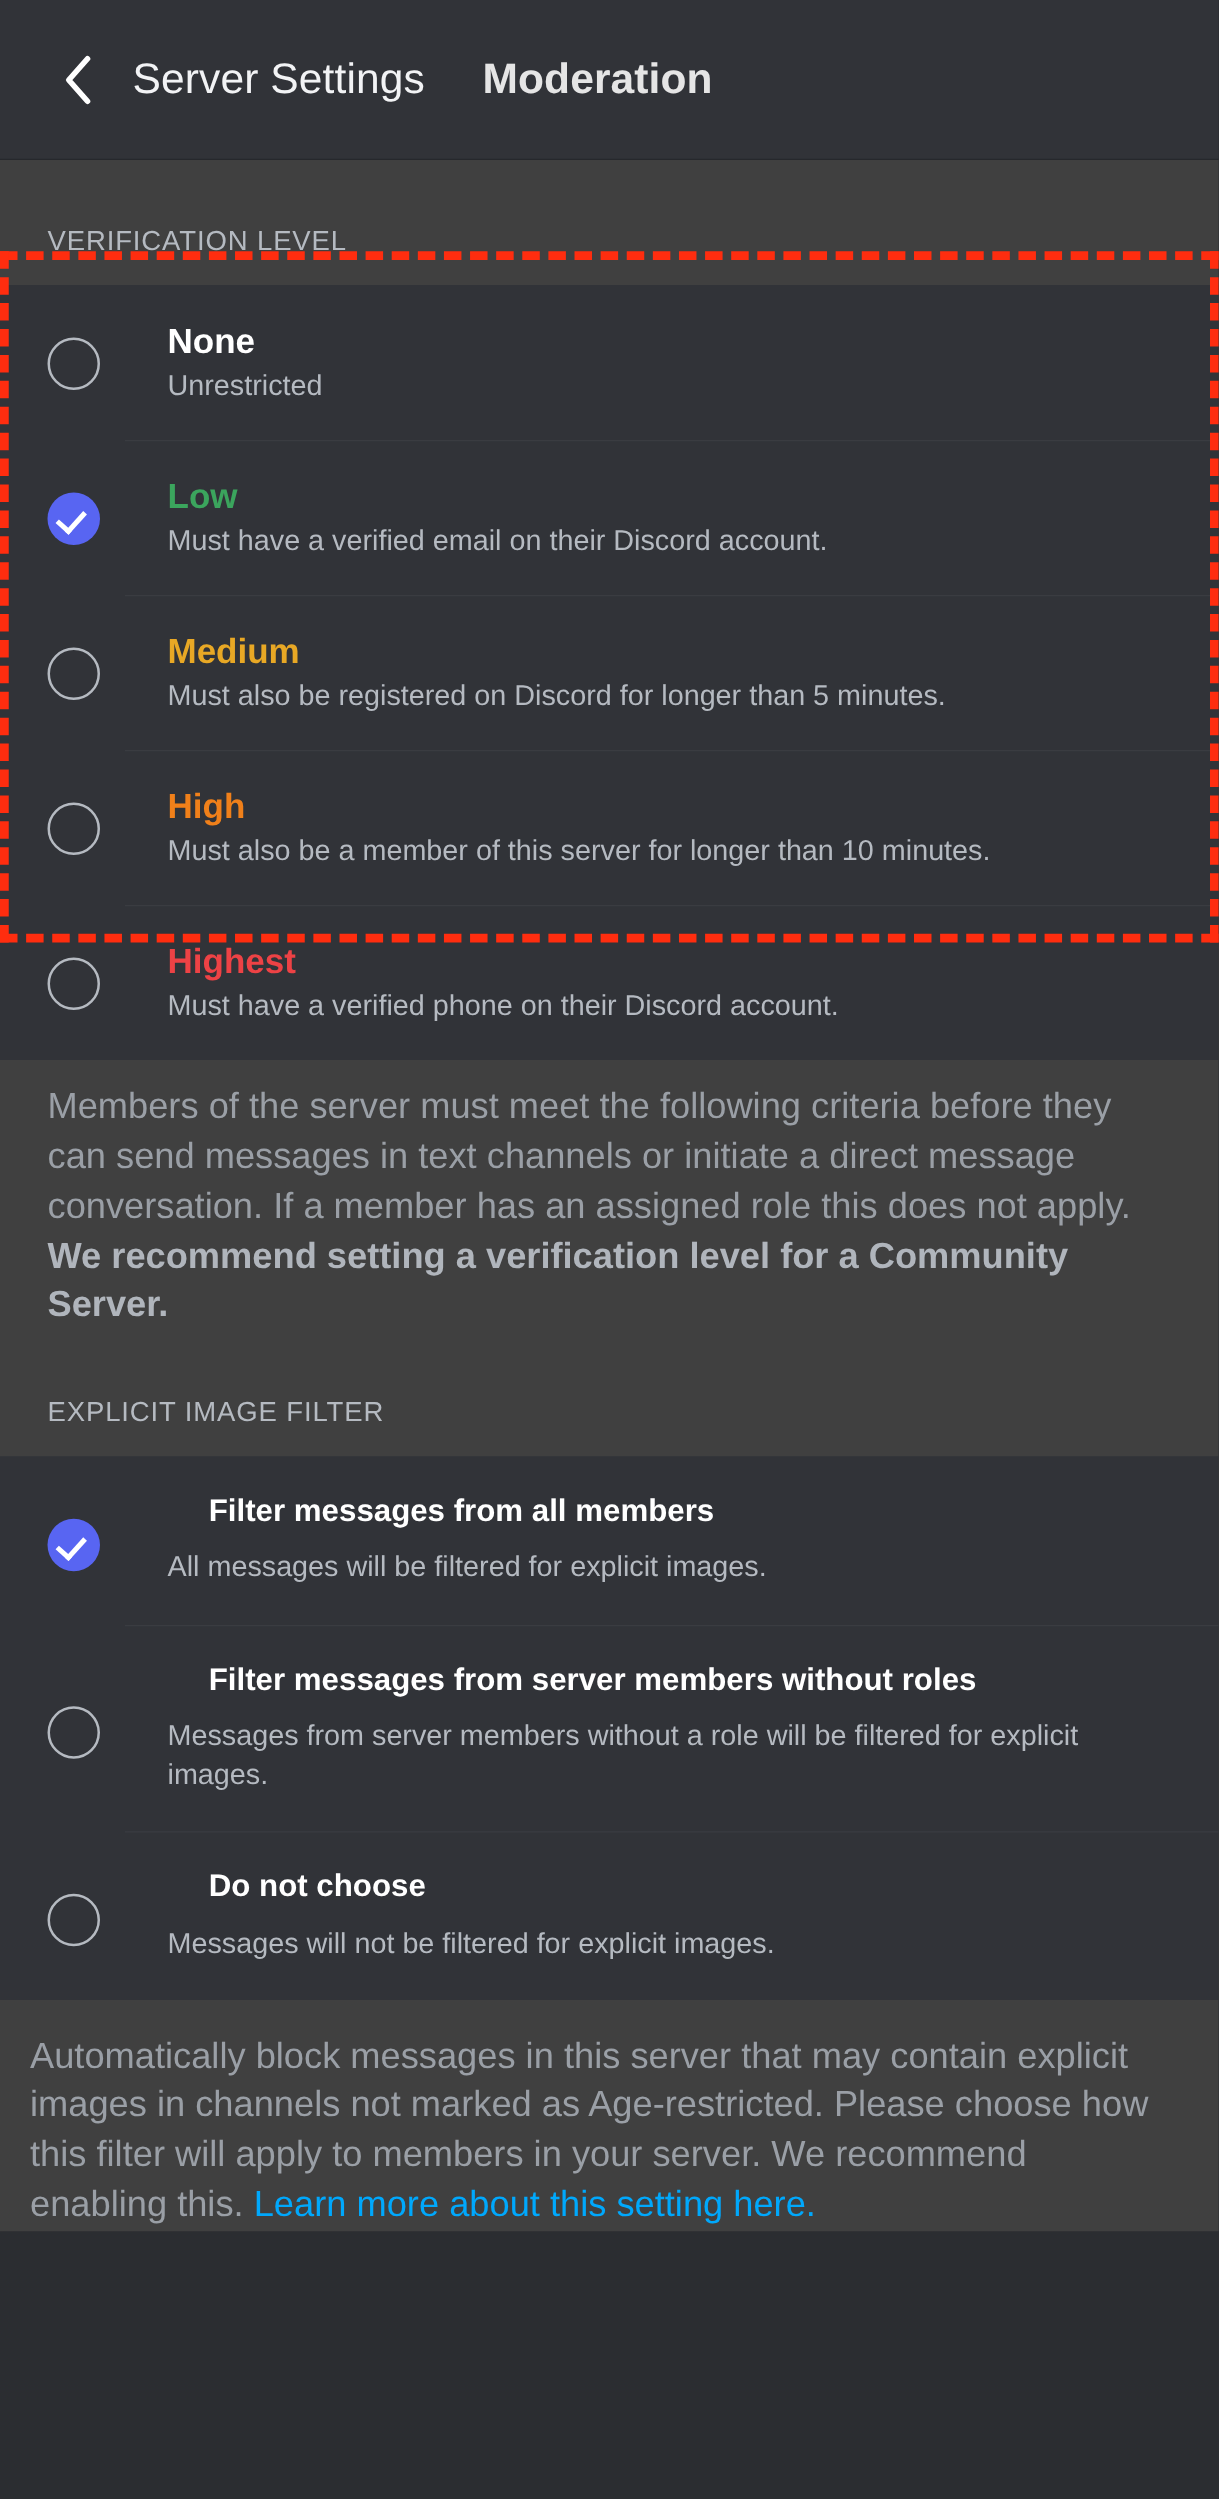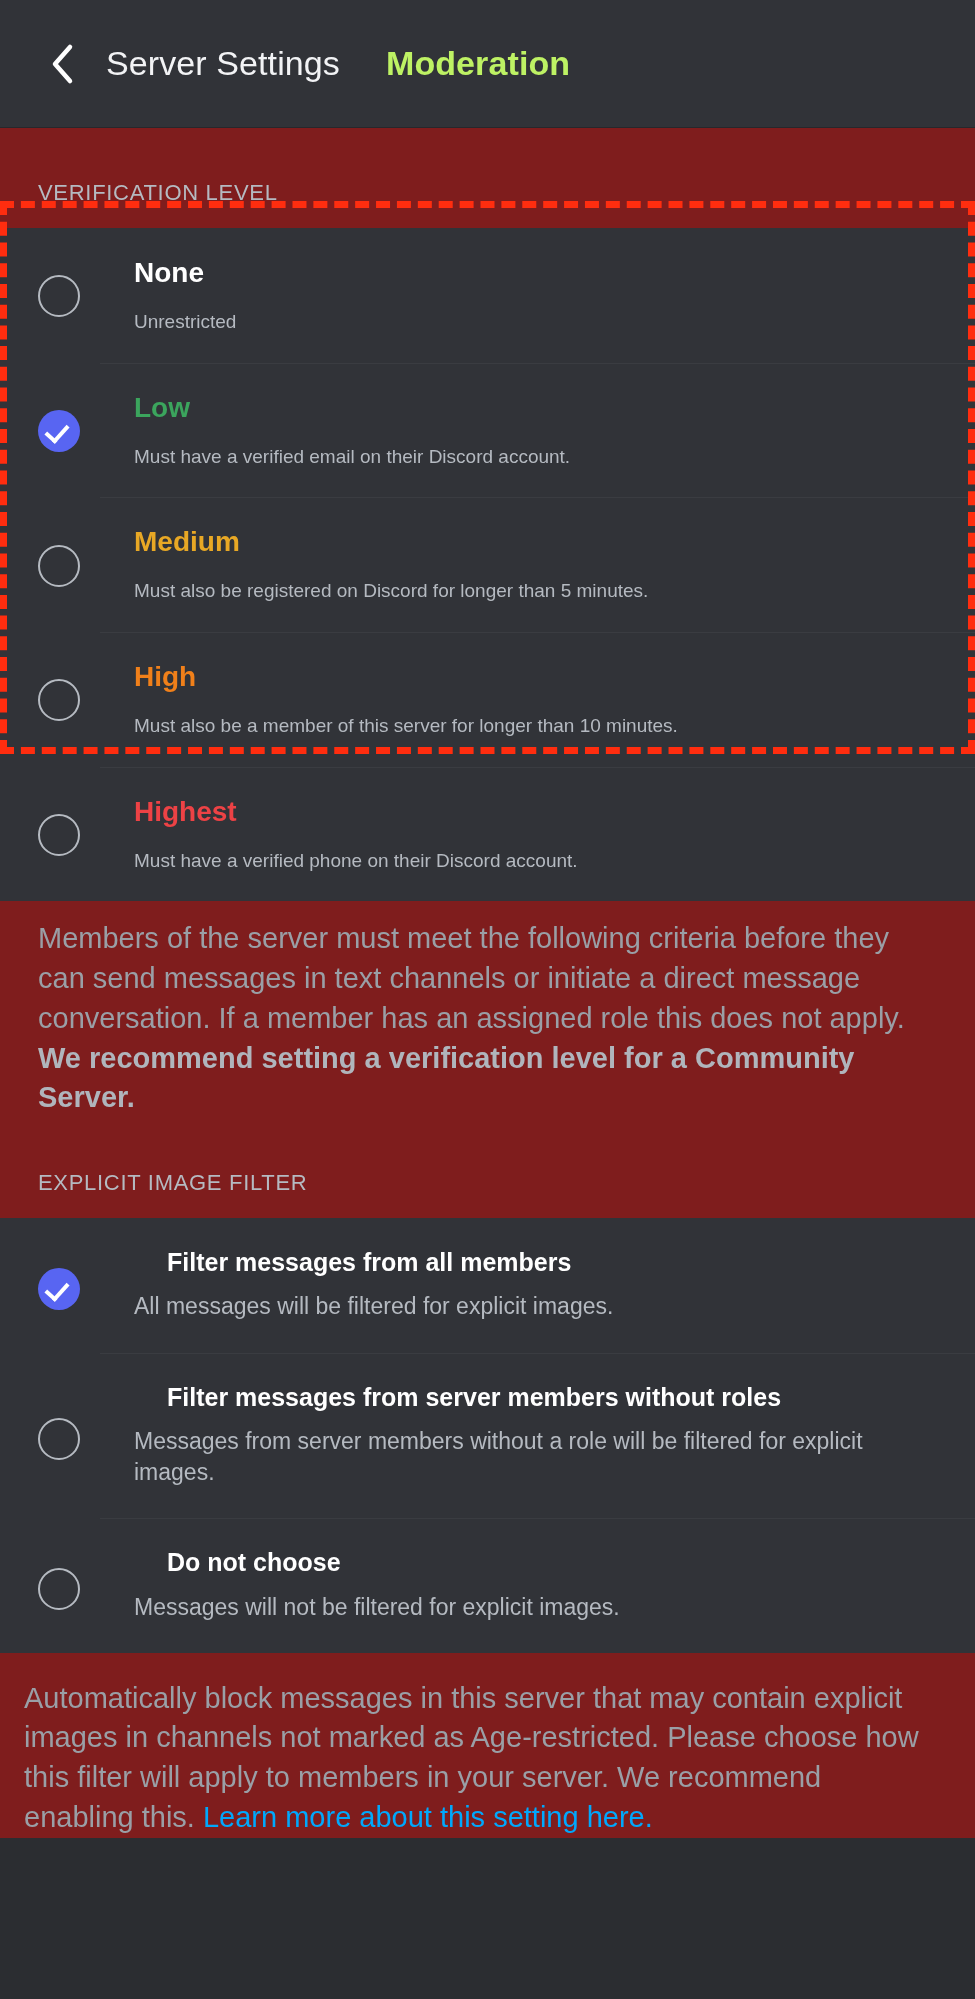--- a/index.html
+++ b/index.html
@@ -33,29 +33,29 @@
     white-space:nowrap;
     gap:32px;
   }
   .title-regular {
     color:#f2f3f5;
     font-size:34px;
     font-weight:400;
     letter-spacing:0.1px;
   }
   .title-bold {
-    color:#bef264;
+    color:#e5e5e5;
     font-size:34px;
     font-weight:700;
     margin-left:14px;
     letter-spacing:0.1px;
   }
 
   
-  .body-area { position:relative; background:#7f1d1d; }
+  .body-area { position:relative; background:#404040; }
 
   .section-label {
     color:#b5bac1;
     font-size:22px;
     font-weight:500;
     letter-spacing:0.7px;
     padding:52px 0 22px 38px;
   }
 
   
@@ -107,21 +107,21 @@
     font-size:23px;
     color:#b5bac1;
     line-height:1.35;
     margin-top:6px;
     font-weight:400;
   }
 
   
   .vrow { padding:28px 34px 28px 38px; }
   .vrow .opt-title { font-size:28px; }
-  .vrow .opt-desc { font-size:19px; margin-top:20px; }
+  .vrow .opt-desc { font-size:23px; margin-top:4px; }
 
   
   .frow { padding:30px 34px 30px 38px; }
   .frow .radio { margin-top:8px; }
   .frow .opt-title { font-size:25px;margin-left:33px; }
   .frow .opt-desc { font-size:23px; margin-top:14px; }
 
   
   .para {
     color:#9a9fa6;

